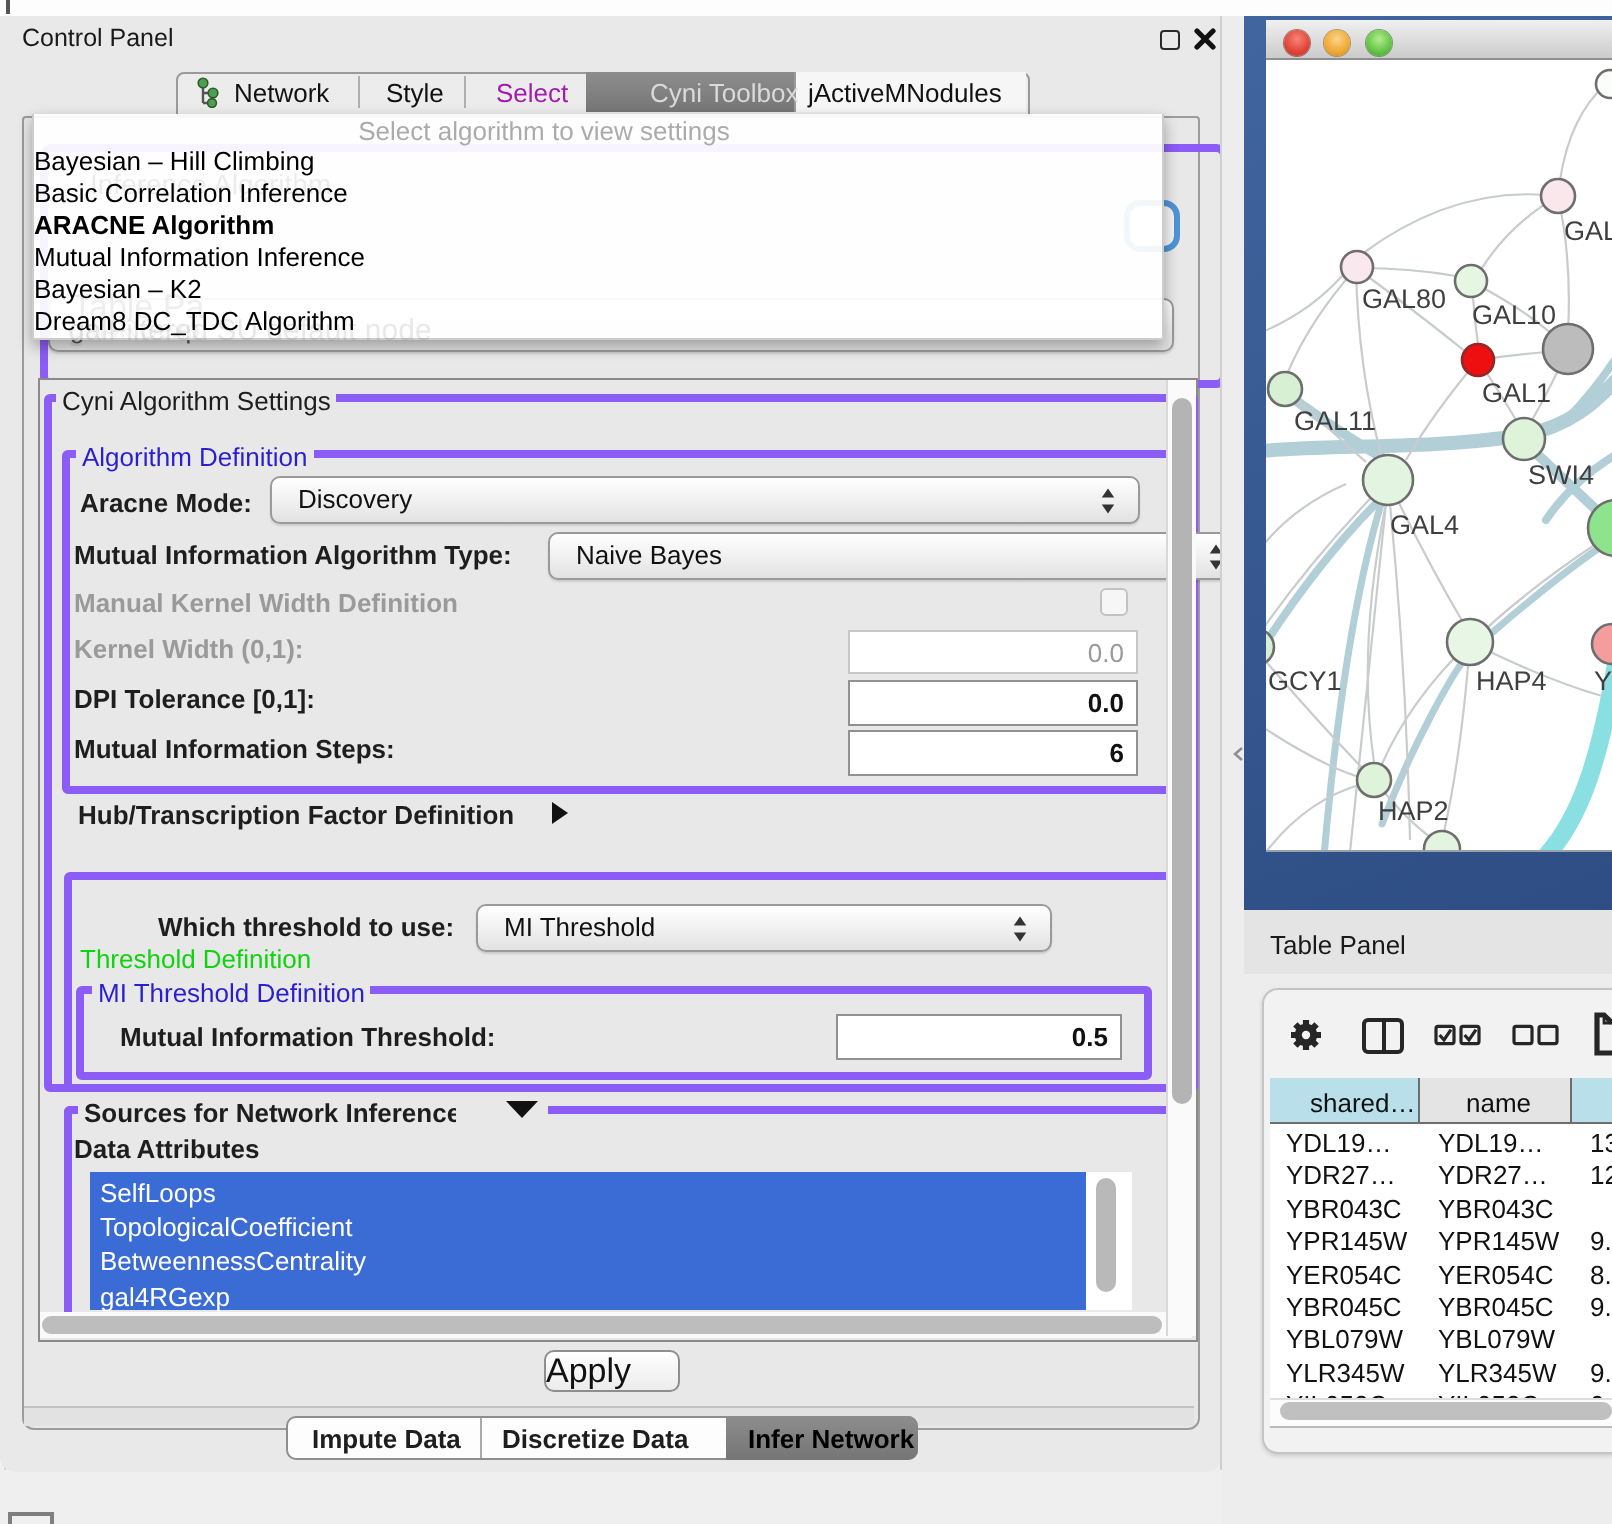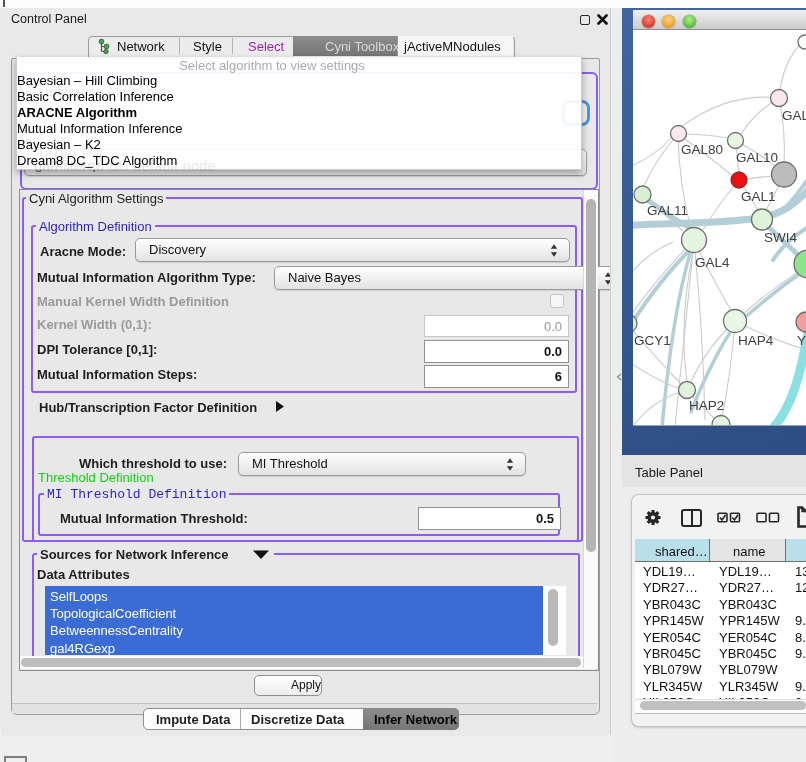--- a/index.html
+++ b/index.html
@@ -8,21 +8,21 @@
 .lbl{font-size:13px;font-weight:bold;color:#1e1e1e;white-space:nowrap;}
 .dis{color:#9a9a9a;}
 .combo{position:absolute;border:1px solid #9a9a9a;border-radius:5px;
  background:linear-gradient(#ffffff,#f2f2f2 45%,#e2e2e2);height:24px;box-sizing:border-box;
  box-shadow:0 1px 1px rgba(0,0,0,0.12);}
 .combo .ct{position:absolute;left:13px;top:3px;font-size:13px;color:#111;white-space:nowrap;}
 .combo .ar{position:absolute;right:11px;top:4px;width:8px;height:15px;}
 .fld{position:absolute;background:#fff;border:1px solid #919191;
  font-size:13px;font-weight:bold;color:#111;text-align:right;}
 .fld span{position:absolute;right:6px;top:3px;}
-.grp{position:absolute;border:2px solid #8b5cf6;border-radius:3px;}
+.grp{position:absolute;border:4px solid #8b5cf6;border-radius:3px;padding-left:12px;}
 .gtitle{position:absolute;top:-8px;left:2px;background:#e8e8e8;padding:0 3px;
  font-size:13px;white-space:nowrap;}
 </style></head>
 <body>
 
 <div class="ab" style="left:0;top:0;width:806px;height:8px;background:#fdfdfd;"></div>
 <div class="ab" style="left:3px;top:0;width:2px;height:7px;background:#555;"></div>
 
 <div class="ab" style="left:2px;top:8px;width:1px;height:727px;background:#d6d6d6;"></div>
 <div class="ab" id="cpwin" style="left:0;top:8px;width:611px;height:728px;background:#e9e9e9;border-radius:0 0 8px 8px;"></div>
@@ -106,21 +106,21 @@
  <span class="gtitle" style="color:#0ed30e;left:1px;margin-top:40px;">Threshold Definition</span>
 </div>
 <div class="ab lbl" style="left:79px;top:456px;">Which threshold to use:</div>
 <div class="combo" style="left:238px;top:452px;width:288px;">
     <span class="ct">MI Threshold</span>
  <svg class="ar" viewBox="0 0 9 16">
       <path d="M4.5 1 L8 6 L1 6 Z M4.5 15 L8 10 L1 10 Z" fill="#333"></path>
     </svg>
   </div>
 
-<div class="grp" style="left:38px;top:493px;width:518px;height:39px;font-family:Liberation Mono, monospace;">
+<div class="grp" style="left:38px;top:493px;width:518px;height:39px;">
  <span class="gtitle" style="color:#2a1fce;left:4px;">MI Threshold Definition</span>
 </div>
 <div class="ab lbl" style="left:60px;top:511px;">Mutual Information Threshold:</div>
 <div class="fld" style="left:418px;top:507px;width:141px;height:21px;">
     <span>0.5</span>
   </div>
 
 <div class="grp" style="left:32px;top:553px;width:544px;height:112px;border-bottom:none;border-radius:3px 3px 0 0;">
  <span class="gtitle" style="color:#1e1e1e;font-weight:bold;left:3px;">Sources for Network Inference</span>
 </div>
@@ -128,21 +128,21 @@
  <path d="M25 2.5 L41 2.5 L33 11 Z" fill="#111"></path>
   </svg>
 <div class="ab lbl" style="left:37px;top:567px;">Data Attributes</div>
 <div class="ab" style="left:45px;top:586px;width:521px;height:69px;background:#fff;"></div>
 <div class="ab" style="left:45px;top:586px;width:498px;height:69px;background:#3b6bd5;color:#fff;font-size:13px;line-height:17.2px;padding-left:5px;padding-top:2px;box-sizing:border-box;">SelfLoops<br>TopologicalCoefficient<br>BetweennessCentrality<br>gal4RGexp</div>
 <div class="ab" style="left:548px;top:589px;width:10px;height:57px;background:#b9b9b9;border-radius:5px;"></div>
 
 <div class="ab" style="left:20px;top:656px;width:576px;height:13px;background:#fafafa;"></div>
 <div class="ab" style="left:21px;top:658px;width:560px;height:9px;background:#bdbdbd;border-radius:5px;"></div>
 
-<div class="ab" style="left:254px;top:675px;width:68px;height:21px;background:linear-gradient(#fff,#ececec);border:1px solid #8e8e8e;border-radius:5px;box-sizing:border-box;text-align:right;font-size:12px;color:#111;line-height:19px;">Apply</div>
+<div class="ab" style="left:272px;top:675px;width:68px;height:21px;background:linear-gradient(#fff,#ececec);border:1px solid #8e8e8e;border-radius:5px;box-sizing:border-box;text-align:left;font-size:17px;color:#111;line-height:19px;">Apply</div>
 
 <div class="ab" style="left:12px;top:703px;width:585px;height:9px;background:#e2e2e2;border-top:1px solid #c2c2c2;"></div>
 <div class="ab" style="left:143px;top:708px;width:316px;height:22px;background:#fdfdfd;border:1px solid #8e8e8e;border-radius:5px;box-sizing:border-box;"></div>
 <div class="ab" style="left:240px;top:709px;width:1px;height:20px;background:#aaa;"></div>
 <div class="ab" style="left:363px;top:708px;width:96px;height:22px;background:linear-gradient(#8d8d8d,#757575);border-radius:0 5px 5px 0;"></div>
 <div class="ab lbl" style="left:156px;top:712px;">Impute Data</div>
 <div class="ab lbl" style="left:251px;top:712px;">Discretize Data</div>
 <div class="ab" style="left:374px;top:712px;font-size:13px;font-weight:bold;color:#000000;">Infer Network</div>
 
 <div class="ab" style="left:583px;top:190px;width:14px;height:478px;background:#fafafa;border-left:1px solid #d8d8d8;"></div>

